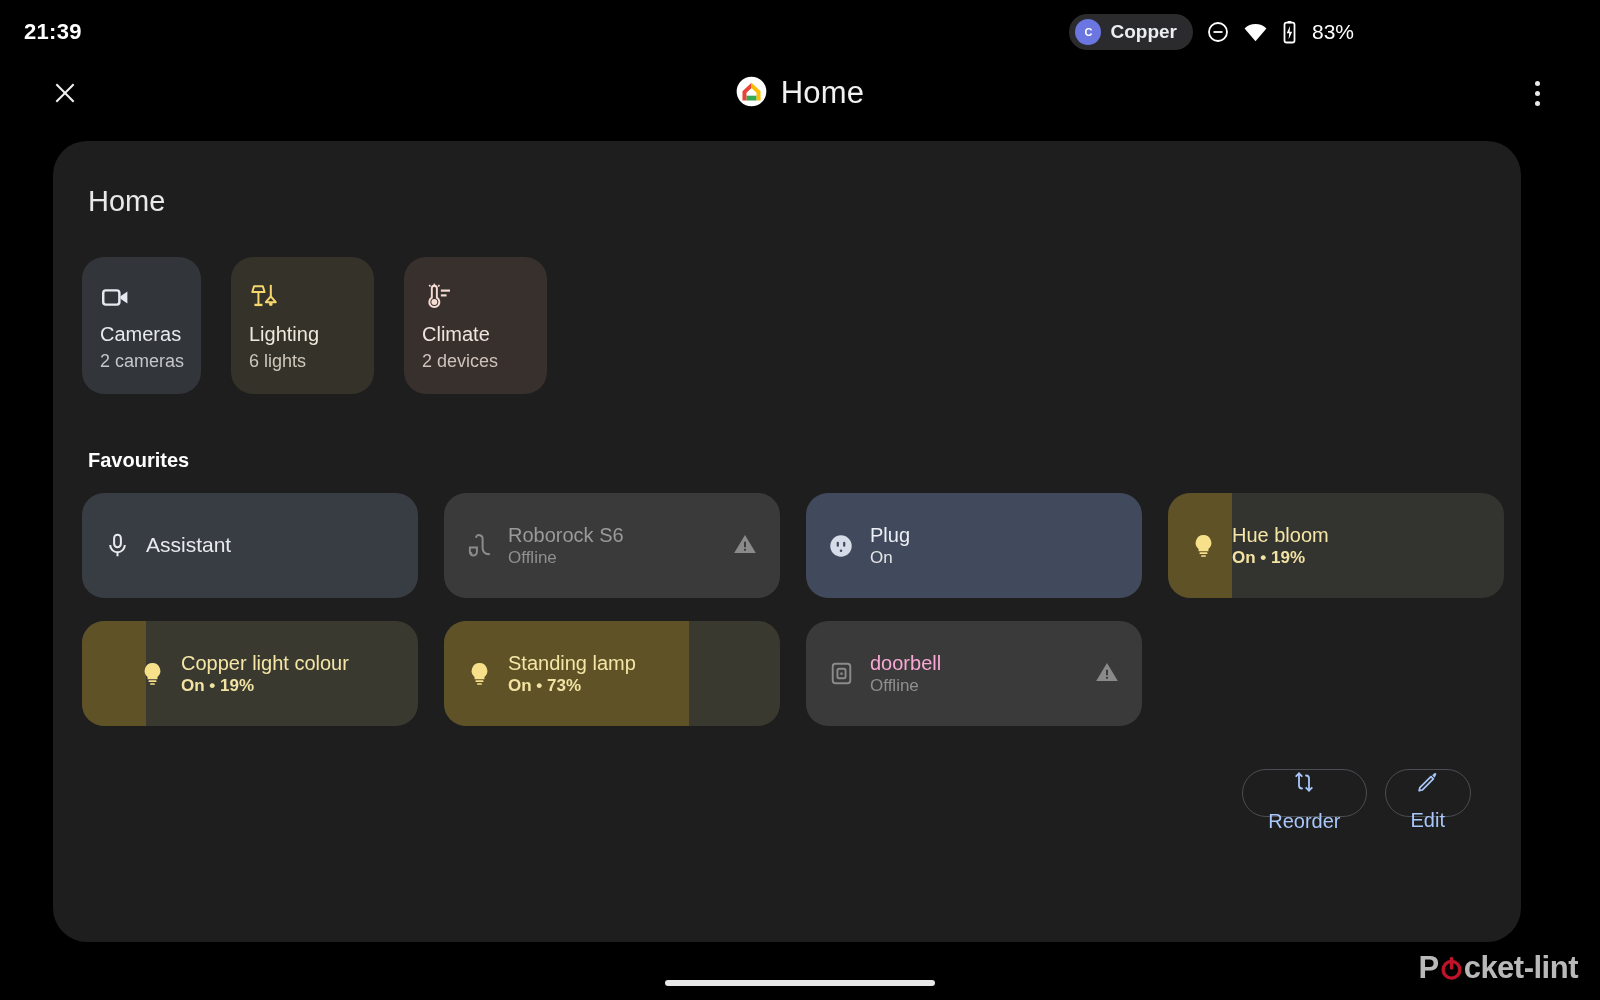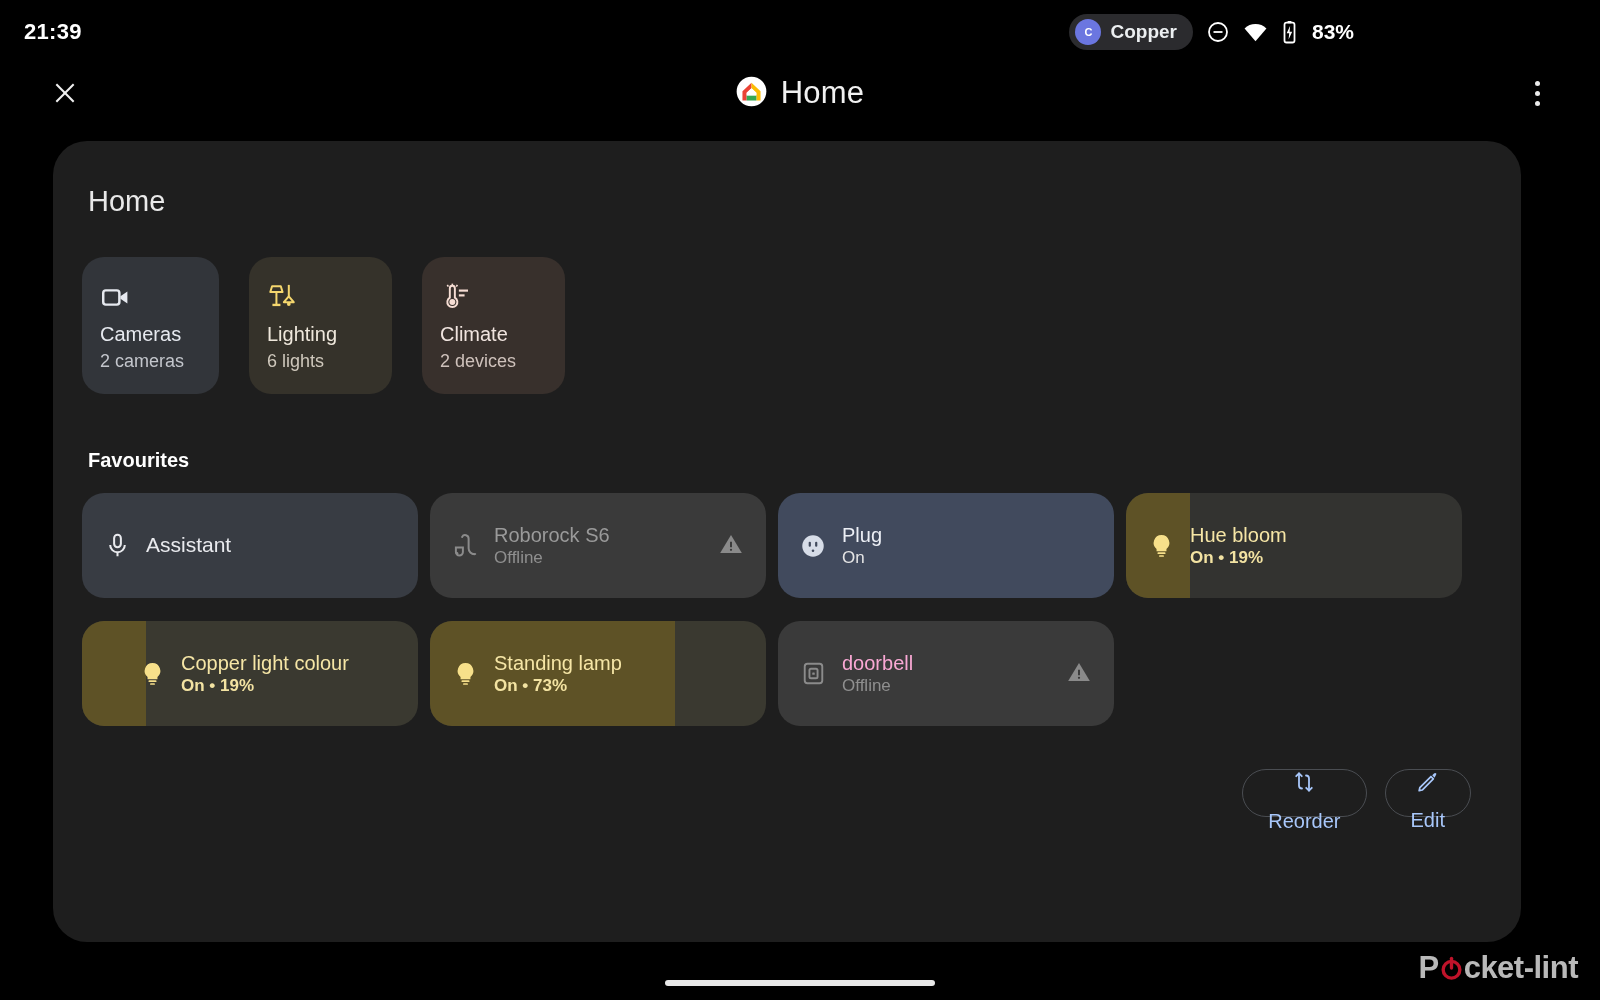--- a/index.html
+++ b/index.html
@@ -24,21 +24,21 @@
     background: #2b2b2e; border-radius: 999px;
     padding: 5px 16px 5px 6px; height: 36px;
   }
   .user-avatar {
     width: 26px; height: 26px; border-radius: 50%;
     background: #6b76e0; color: #fff; font-size: 11px; font-weight: 700;
     display: flex; align-items: center; justify-content: center;
   }
   .user-name { color: #eceff1; font-size: 19px; font-weight: 600; }
   .status-icon { display: flex; align-items: center; }
-  .battery-pct { color: #ffffff; font-size: 21px; font-weight: 700; margin-left: 1px; }
+  .battery-pct { color: #ffffff; font-size: 21px; font-weight: 400; margin-left: 1px; }
 
   
   .appbar {
     position: absolute; top: 62px; left: 0; width: 1600px; height: 62px;
     display: flex; align-items: center;
   }
   .appbar-close { position: absolute; left: 46px; top: 12px; width: 38px; height: 38px;
     display: flex; align-items: center; justify-content: center; border-radius: 50%; }
   .appbar-title-wrap {
     position: absolute; left: 0; right: 0; top: 0; height: 62px;
@@ -66,21 +66,21 @@
     padding: 22px 0 0 18px; position: relative;
   }
   .cat-icon { height: 36px; display: flex; align-items: center; }
   .cat-name { position: absolute; left: 18px; bottom: 48px; font-size: 20px; }
   .cat-sub { position: absolute; left: 18px; bottom: 22px; font-size: 18px; }
 
   
   .fav-title { color: #ffffff; font-size: 20px; margin: 55px 0 0 35px; font-weight: bold; }
   .fav-grid {
     display: grid; grid-template-columns: repeat(4, 336px);
-    gap: 23px 12px; margin: 21px 0 8px 29px;
+    gap: 23px 26px; margin: 21px 0 8px 29px;
   }
   .fav-card {
     position: relative; height: 105px; border-radius: 22px;
     overflow: hidden; display: flex; align-items: center;
   }
   .fav-fill { position: absolute; left: 0; top: 0; bottom: 0; }
   .fav-body {
     position: relative; display: flex; align-items: center;
     gap: 14px; padding-left: 20px; width: 100%; height: 100%;
   }
@@ -186,21 +186,21 @@
       </div>
     </div>
   </div>
 
   <div class="panel">
 
     <div class="panel-title">Home</div>
 
     <div class="cat-row">
 
-      <div class="cat-card" style="background:#32353a;width:137px;text-align:center;">
+      <div class="cat-card" style="background:#32353a;width:119px;text-align:center;">
         <div class="cat-icon">
           <svg width="31" height="31" viewBox="0 0 24 24">
             <rect x="2.5" y="6.5" width="12.5" height="11" rx="2" fill="none" stroke="#e6e9ef" stroke-width="1.9"></rect>
             <path d="M15.8 11 L21.2 7.3 L21.2 16.7 L15.8 13 Z" fill="#e6e9ef"></path>
           </svg>
         </div>
         <div class="cat-name" style="color:#e6e9ef;">Cameras</div>
         <div class="cat-sub" style="color:#c3c6cc;">2 cameras</div>
       </div>
 

